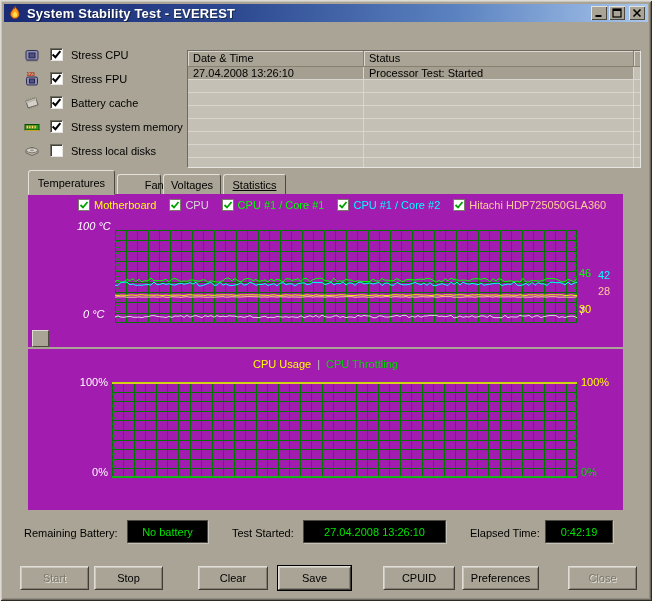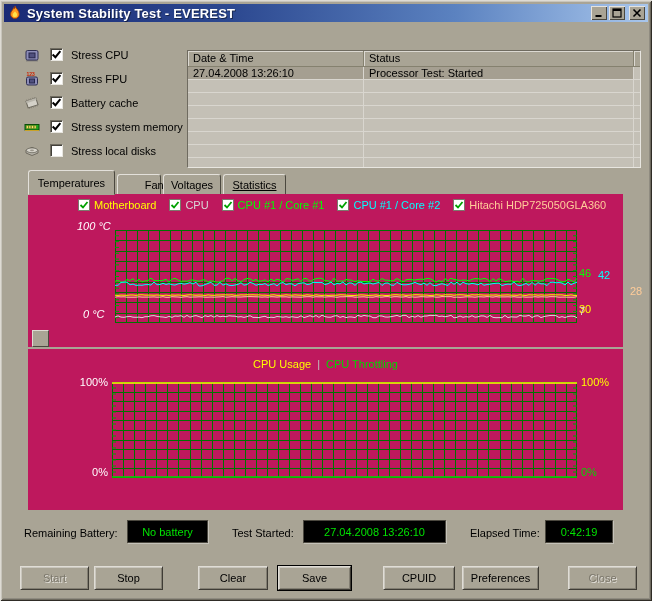--- a/index.html
+++ b/index.html
@@ -58,21 +58,21 @@
   .tab{
     position:absolute;background:#a9a495;display:flex;align-items:center;justify-content:center;
     border:1px solid;border-color:#e3e0da #4b483f #a9a495 #e3e0da;border-radius:3px 3px 0 0;
     box-sizing:border-box;cursor:default;
   }
   .tab.active{left:28px;top:170px;width:87px;height:25px;z-index:3;}
   .tab.t1{left:117px;top:174px;width:44px;height:21px;padding-left:36px;}
   .tab.t2{left:163px;top:174px;width:58px;height:21px;}
   .tab.t3{left:223px;top:174px;width:63px;height:21px;text-decoration:underline;}
   
-  .tabpage{position:absolute;left:28px;top:194px;width:595px;height:316px;background:#be185d;}
+  .tabpage{position:absolute;left:28px;top:194px;width:595px;height:316px;background:#a21caf;}
   .legend{position:absolute;left:50px;top:5px;display:flex;gap:13px;align-items:center;}
   .legend-item{display:flex;gap:4px;align-items:center;white-space:nowrap;}
   .legend-cb{width:12px;height:12px;background:#fff;border:1px solid #7c786d;box-sizing:border-box;display:inline-flex;align-items:center;justify-content:center;}
   .axis-label{position:absolute;color:#fff;white-space:nowrap;font-style:italic;}
   #temp-plot{position:absolute;left:87px;top:36px;line-height:0;}
   #usage-plot{position:absolute;left:84px;top:188px;line-height:0;}
   .tval{position:absolute;width:20px;white-space:nowrap;}
   .splitter{position:absolute;left:0;top:153px;width:595px;height:2px;background:#a9a495;}
   .splitter-handle{
     position:absolute;left:4px;top:136px;width:17px;height:17px;background:#a9a495;box-sizing:border-box;
@@ -330,21 +330,21 @@
           <polyline points="0,65.2 3,65.4 6,65.1 9,65.2 12,65.3 15,65.0 18,65.0 21,65.3 24,64.9 27,64.8 30,65.1 33,65.1 36,65.1 39,65.2 42,65.0 45,65.2 48,65.4 51,65.1 54,65.4 57,65.0 60,65.2 63,65.0 66,65.2 69,65.4 72,65.0 75,64.8 78,65.0 81,65.2 84,65.0 87,65.1 90,65.4 93,64.9 96,65.2 99,65.3 102,65.0 105,65.0 108,64.9 111,64.9 114,65.0 117,64.8 120,65.3 123,65.2 126,64.9 129,65.0 132,64.8 135,64.9 138,64.8 141,65.0 144,64.9 147,65.2 150,65.1 153,65.4 156,65.0 159,64.8 162,65.3 165,65.3 168,65.2 171,64.8 174,65.1 177,65.2 180,64.9 183,65.1 186,65.2 189,65.3 192,64.8 195,65.1 198,65.4 201,64.8 204,65.2 207,65.4 210,65.1 213,65.4 216,65.2 219,65.2 222,65.2 225,64.8 228,64.9 231,65.1 234,65.3 237,65.4 240,65.4 243,65.1 246,64.9 249,65.0 252,65.3 255,65.3 258,65.2 261,64.9 264,65.4 267,65.1 270,65.4 273,65.4 276,65.1 279,64.8 282,64.8 285,65.1 288,64.9 291,65.3 294,65.2 297,65.0 300,64.8 303,64.8 306,65.0 309,65.0 312,65.1 315,65.4 318,65.3 321,64.8 324,65.0 327,65.3 330,64.8 333,64.9 336,64.8 339,65.2 342,64.9 345,64.8 348,64.9 351,65.2 354,65.3 357,64.8 360,65.0 363,64.8 366,64.9 369,65.1 372,65.1 375,65.0 378,65.1 381,64.9 384,65.3 387,65.1 390,65.0 393,64.9 396,65.2 399,65.1 402,65.3 405,64.8 408,65.2 411,65.4 414,64.8 417,65.0 420,64.8 423,65.2 426,64.9 429,65.1 432,65.1 435,64.8 438,64.8 441,64.9 444,64.9 447,64.9 450,65.4 453,65.3 456,64.9 459,65.4 462,65.4" stroke="#ffff00" stroke-width="1" fill="none"></polyline>
           <polyline points="0,87.0 3,85.9 6,87.1 9,87.3 12,86.7 15,86.4 18,87.2 21,87.3 24,87.1 27,87.7 30,86.7 33,86.7 36,85.8 39,85.6 42,86.4 45,86.8 48,87.0 51,87.5 54,86.4 57,87.4 60,86.0 63,86.3 66,85.7 69,87.3 72,85.4 75,87.2 78,86.2 81,85.6 84,86.6 87,87.6 90,85.7 93,86.6 96,85.6 99,87.2 102,85.6 105,86.8 108,86.2 111,86.8 114,85.8 117,86.1 120,86.2 123,87.0 126,86.6 129,87.4 132,86.6 135,85.7 138,87.4 141,87.4 144,87.7 147,86.8 150,86.3 153,87.7 156,87.2 159,87.5 162,86.5 165,86.8 168,87.2 171,86.7 174,87.4 177,86.7 180,87.2 183,87.4 186,85.8 189,87.6 192,86.7 195,85.7 198,87.0 201,85.5 204,87.4 207,85.2 210,86.6 213,87.2 216,87.2 219,86.0 222,85.7 225,87.4 228,86.4 231,87.6 234,86.9 237,87.0 240,87.6 243,85.3 246,86.5 249,85.4 252,86.0 255,86.0 258,87.7 261,87.7 264,85.9 267,86.0 270,87.0 273,87.1 276,86.7 279,86.1 282,85.4 285,86.6 288,85.3 291,85.4 294,87.6 297,86.2 300,87.2 303,85.6 306,87.2 309,86.1 312,86.0 315,85.3 318,85.5 321,85.2 324,86.5 327,86.1 330,86.8 333,86.2 336,85.3 339,87.8 342,87.3 345,86.0 348,87.3 351,86.6 354,87.1 357,85.7 360,87.2 363,86.8 366,85.9 369,86.0 372,87.4 375,85.4 378,87.4 381,87.7 384,87.6 387,87.7 390,85.4 393,87.7 396,86.8 399,87.0 402,87.1 405,85.3 408,86.1 411,86.1 414,85.3 417,87.5 420,86.1 423,85.7 426,87.6 429,86.5 432,86.0 435,85.5 438,85.4 441,85.7 444,87.5 447,86.6 450,87.5 453,86.5 456,86.1 459,86.3 462,87.8" stroke="#d9d9d9" stroke-width="1" fill="none"></polyline>
           <polyline points="0,51.3 3,50.4 6,52.1 9,52.1 12,49.6 15,50.5 18,48.7 21,51.6 24,49.2 27,51.9 30,50.8 33,50.7 36,48.1 39,50.6 42,50.5 45,50.7 48,50.3 51,49.2 54,52.1 57,49.2 60,48.3 63,50.0 66,51.4 69,51.0 72,51.3 75,50.1 78,50.0 81,50.7 84,51.3 87,50.0 90,49.9 93,52.2 96,50.7 99,51.5 102,52.2 105,51.8 108,50.7 111,48.3 114,48.2 117,50.7 120,48.5 123,50.8 126,51.8 129,49.5 132,48.5 135,48.8 138,50.6 141,49.5 144,51.4 147,50.8 150,49.9 153,51.9 156,49.0 159,50.9 162,49.1 165,50.1 168,52.2 171,48.7 174,48.8 177,50.4 180,49.7 183,48.7 186,51.4 189,48.5 192,48.6 195,51.7 198,49.8 201,48.7 204,48.2 207,48.5 210,50.7 213,50.7 216,51.9 219,48.2 222,51.4 225,50.9 228,51.2 231,49.5 234,50.0 237,50.2 240,51.8 243,50.7 246,51.4 249,51.5 252,51.6 255,51.5 258,49.2 261,50.8 264,51.1 267,48.5 270,50.2 273,50.2 276,50.9 279,50.5 282,48.5 285,50.3 288,51.8 291,49.8 294,49.3 297,49.8 300,50.0 303,49.4 306,49.1 309,49.4 312,48.4 315,48.6 318,50.2 321,52.2 324,50.5 327,51.9 330,48.7 333,50.8 336,48.3 339,49.4 342,50.0 345,50.4 348,50.1 351,50.2 354,50.9 357,49.3 360,48.6 363,48.8 366,49.3 369,48.4 372,49.1 375,51.6 378,48.7 381,50.8 384,48.7 387,49.9 390,51.8 393,51.2 396,50.7 399,51.7 402,51.2 405,52.2 408,48.3 411,51.8 414,52.0 417,50.3 420,50.5 423,51.0 426,51.1 429,50.1 432,48.5 435,48.7 438,48.5 441,49.0 444,50.3 447,51.9 450,51.6 453,49.3 456,50.3 459,51.8 462,48.3" stroke="#00ff00" stroke-width="1" fill="none"></polyline>
           <polyline points="0,55.3 3,55.3 6,52.4 9,52.2 12,52.2 15,54.8 18,54.1 21,55.4 24,55.1 27,55.3 30,54.7 33,54.5 36,55.1 39,52.0 42,54.7 45,54.5 48,53.3 51,54.5 54,53.7 57,54.7 60,55.1 63,53.9 66,53.3 69,54.2 72,53.6 75,52.6 78,54.0 81,52.2 84,56.0 87,55.8 90,54.6 93,53.5 96,52.2 99,55.3 102,55.1 105,52.4 108,55.2 111,53.8 114,55.3 117,55.6 120,55.0 123,54.4 126,52.8 129,55.2 132,54.5 135,52.3 138,53.4 141,55.3 144,54.3 147,54.6 150,53.6 153,55.5 156,54.5 159,53.7 162,55.9 165,53.3 168,52.5 171,54.7 174,53.8 177,53.9 180,55.9 183,53.7 186,53.1 189,52.8 192,54.6 195,54.1 198,52.3 201,52.5 204,52.6 207,52.5 210,54.6 213,53.7 216,52.0 219,54.9 222,53.4 225,53.9 228,51.9 231,55.0 234,52.9 237,53.1 240,55.4 243,52.6 246,52.1 249,54.0 252,53.3 255,53.0 258,54.1 261,53.2 264,52.4 267,55.5 270,53.2 273,53.0 276,55.1 279,55.3 282,52.3 285,54.0 288,54.8 291,54.8 294,54.4 297,53.6 300,52.4 303,53.8 306,54.7 309,53.1 312,55.3 315,52.7 318,55.4 321,55.7 324,54.5 327,53.7 330,54.6 333,55.5 336,52.1 339,54.4 342,52.2 345,55.1 348,52.2 351,53.6 354,54.2 357,53.4 360,53.9 363,54.8 366,53.1 369,55.3 372,54.5 375,54.2 378,53.6 381,53.3 384,53.2 387,55.6 390,54.6 393,54.1 396,54.4 399,51.9 402,55.0 405,55.6 408,54.8 411,53.4 414,55.4 417,52.3 420,55.3 423,52.6 426,53.9 429,53.8 432,55.6 435,52.4 438,52.2 441,52.8 444,52.5 447,53.0 450,55.0 453,52.0 456,54.8 459,53.2 462,52.2" stroke="#00ffff" stroke-width="1" fill="none"></polyline>
           <polyline points="0,67.2 3,66.7 6,66.9 9,66.8 12,67.2 15,67.2 18,67.2 21,67.2 24,66.8 27,67.1 30,67.1 33,67.1 36,67.0 39,66.9 42,67.2 45,67.1 48,66.7 51,67.3 54,67.3 57,66.7 60,66.9 63,67.0 66,67.3 69,66.9 72,66.7 75,67.2 78,67.0 81,67.0 84,66.8 87,66.9 90,67.2 93,67.2 96,67.0 99,67.2 102,67.0 105,66.9 108,66.6 111,67.2 114,67.0 117,66.7 120,66.9 123,67.0 126,67.0 129,66.8 132,66.7 135,66.6 138,66.7 141,66.8 144,66.9 147,67.1 150,66.9 153,67.2 156,66.7 159,66.8 162,67.1 165,66.8 168,66.9 171,66.8 174,67.2 177,66.9 180,67.0 183,67.1 186,67.2 189,66.9 192,66.7 195,66.7 198,67.2 201,66.7 204,66.9 207,66.8 210,67.1 213,66.8 216,66.7 219,66.9 222,67.3 225,66.8 228,66.8 231,66.7 234,66.7 237,66.7 240,67.2 243,67.1 246,66.9 249,66.8 252,67.2 255,67.1 258,67.2 261,66.6 264,67.0 267,67.1 270,66.7 273,66.6 276,67.2 279,66.7 282,66.7 285,67.0 288,67.0 291,66.6 294,67.3 297,66.9 300,67.2 303,67.0 306,66.7 309,66.8 312,67.0 315,66.8 318,66.7 321,67.2 324,67.1 327,66.6 330,66.7 333,66.7 336,66.6 339,67.3 342,67.1 345,67.3 348,67.1 351,66.8 354,66.9 357,66.9 360,67.2 363,66.8 366,66.8 369,67.0 372,66.6 375,66.8 378,67.1 381,66.6 384,67.0 387,66.9 390,66.9 393,66.8 396,67.0 399,66.7 402,67.1 405,67.2 408,66.9 411,67.2 414,67.1 417,67.1 420,66.7 423,67.1 426,66.8 429,66.9 432,67.1 435,66.7 438,66.7 441,66.8 444,67.2 447,67.1 450,67.1 453,67.2 456,67.2 459,67.2 462,66.7" stroke="#ffcc99" stroke-width="1" fill="none"></polyline>
         </svg></div>
 
     <span class="tval" style="left: 551px; top: 73px; color: rgb(0, 255, 0);">46</span>
     <span class="tval" style="left: 570px; top: 75px; color: rgb(0, 255, 255);">42</span>
     <span class="tval" style="left: 551px; top: 89px; color: rgb(255, 255, 0); margin-top: 20px;">30</span>
-    <span class="tval" style="left: 570px; top: 91px; color: rgb(255, 204, 153); margin-left: 32px;">28</span>
+    <span class="tval" style="left: 570px; top: 91px; color: rgb(255, 204, 153);">28</span>
     <span class="tval" style="left: 551px; top: 111px; color: rgb(217, 217, 217);">7</span>
 
     <div class="splitter"></div>
     <div class="splitter-handle"></div>
 
     <div class="usage-title">
       <span style="color: rgb(255, 255, 0);">CPU Usage</span><span class="sep">|</span><span style="color: rgb(0, 216, 0);">CPU Throttling</span>
     </div>
 
     <span class="ulab left" style="top:182px;color:#fff">100%</span>

